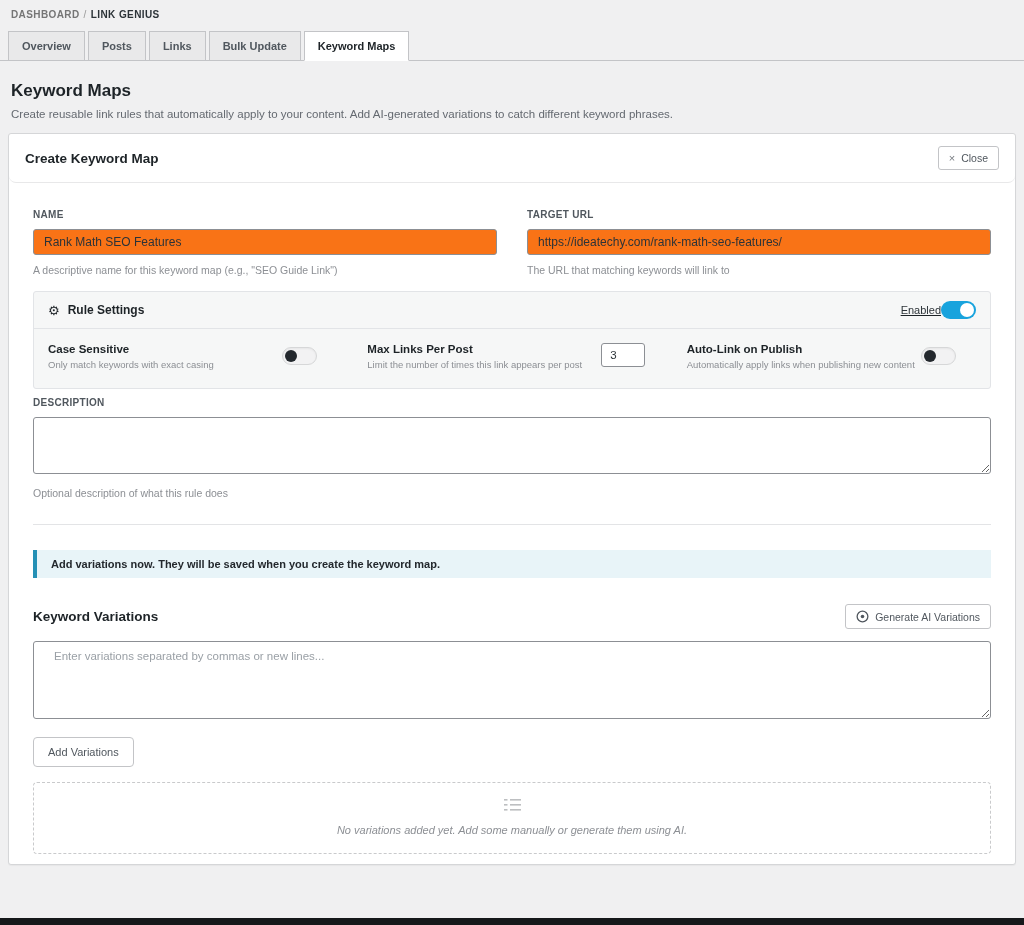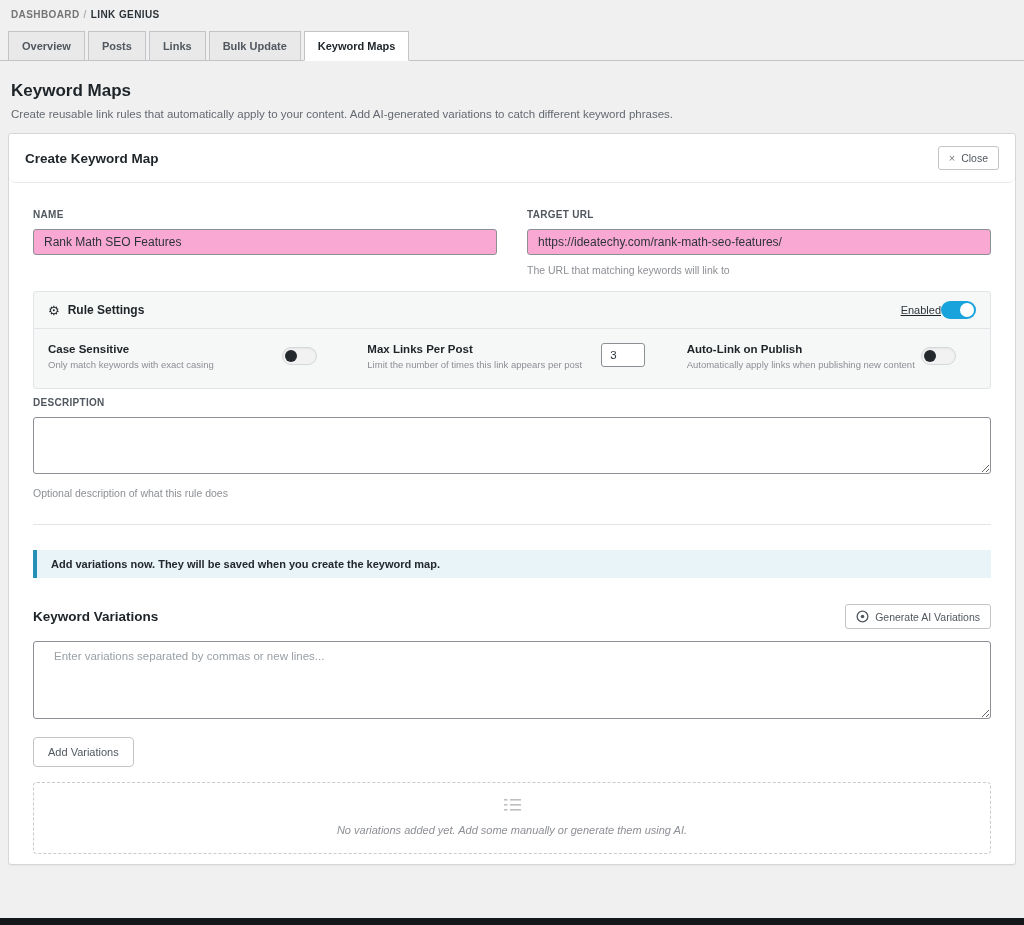--- a/index.html
+++ b/index.html
@@ -47,21 +47,21 @@
     border-radius:3px;color:var(--text-mid);font-size:10.5px;padding:5px 10px;cursor:pointer;
     font-family:inherit;
   }
   .btn .x{font-size:11px;line-height:1;color:#787c82;}
   .panel-body{padding:26px 24px 10px 24px;}
   
   .form-grid{display:grid;grid-template-columns:1fr 1fr;column-gap:30px;}
   .field-label{font-size:10px;font-weight:700;color:var(--text-mid);letter-spacing:.3px;margin-bottom:9px;}
   .text-input{
     width:100%;height:26px;border:1px solid var(--input-border);border-radius:3px;
-    padding:0 10px;font-size:12px;color:#2c3338;font-family:inherit;background:#f9a8d4;
+    padding:0 10px;font-size:12px;color:#2c3338;font-family:inherit;background:#f97316;
   }
   .help{font-size:10.5px;color:var(--text-faint);margin-top:9px;}
   
   .rule-box{margin-top:15px;background:#f6f7f7;border:1px solid #e2e4e7;border-radius:3px;}
   .rule-head{display:flex;justify-content:space-between;align-items:center;padding:9px 14px;border-bottom:1px solid #e2e4e7;}
   .rule-head-left{display:flex;align-items:center;gap:8px;}
   .gear{font-size:13px;line-height:1;color:#1d2327;}
   .rule-title{font-size:12px;font-weight:700;}
   .rule-head-right{display:flex;align-items:center;gap:0;text-decoration:underline;}
   .enabled-label{font-size:11px;color:#2c3338;}
@@ -135,20 +135,21 @@
       <span>Close</span>
     </button>
   </div>
 
   <div class="panel-body">
 
     <div class="form-grid">
       <div>
         <div class="field-label">NAME</div>
         <input class="text-input" type="text" value="Rank Math SEO Features" style="">
+        <div class="help">A descriptive name for this keyword map (e.g., "SEO Guide Link")</div>
       </div>
       <div>
         <div class="field-label">TARGET URL</div>
         <input class="text-input" type="text" value="https://ideatechy.com/rank-math-seo-features/" style="">
         <div class="help">The URL that matching keywords will link to</div>
       </div>
     </div>
 
     <div class="rule-box">
       <div class="rule-head">

